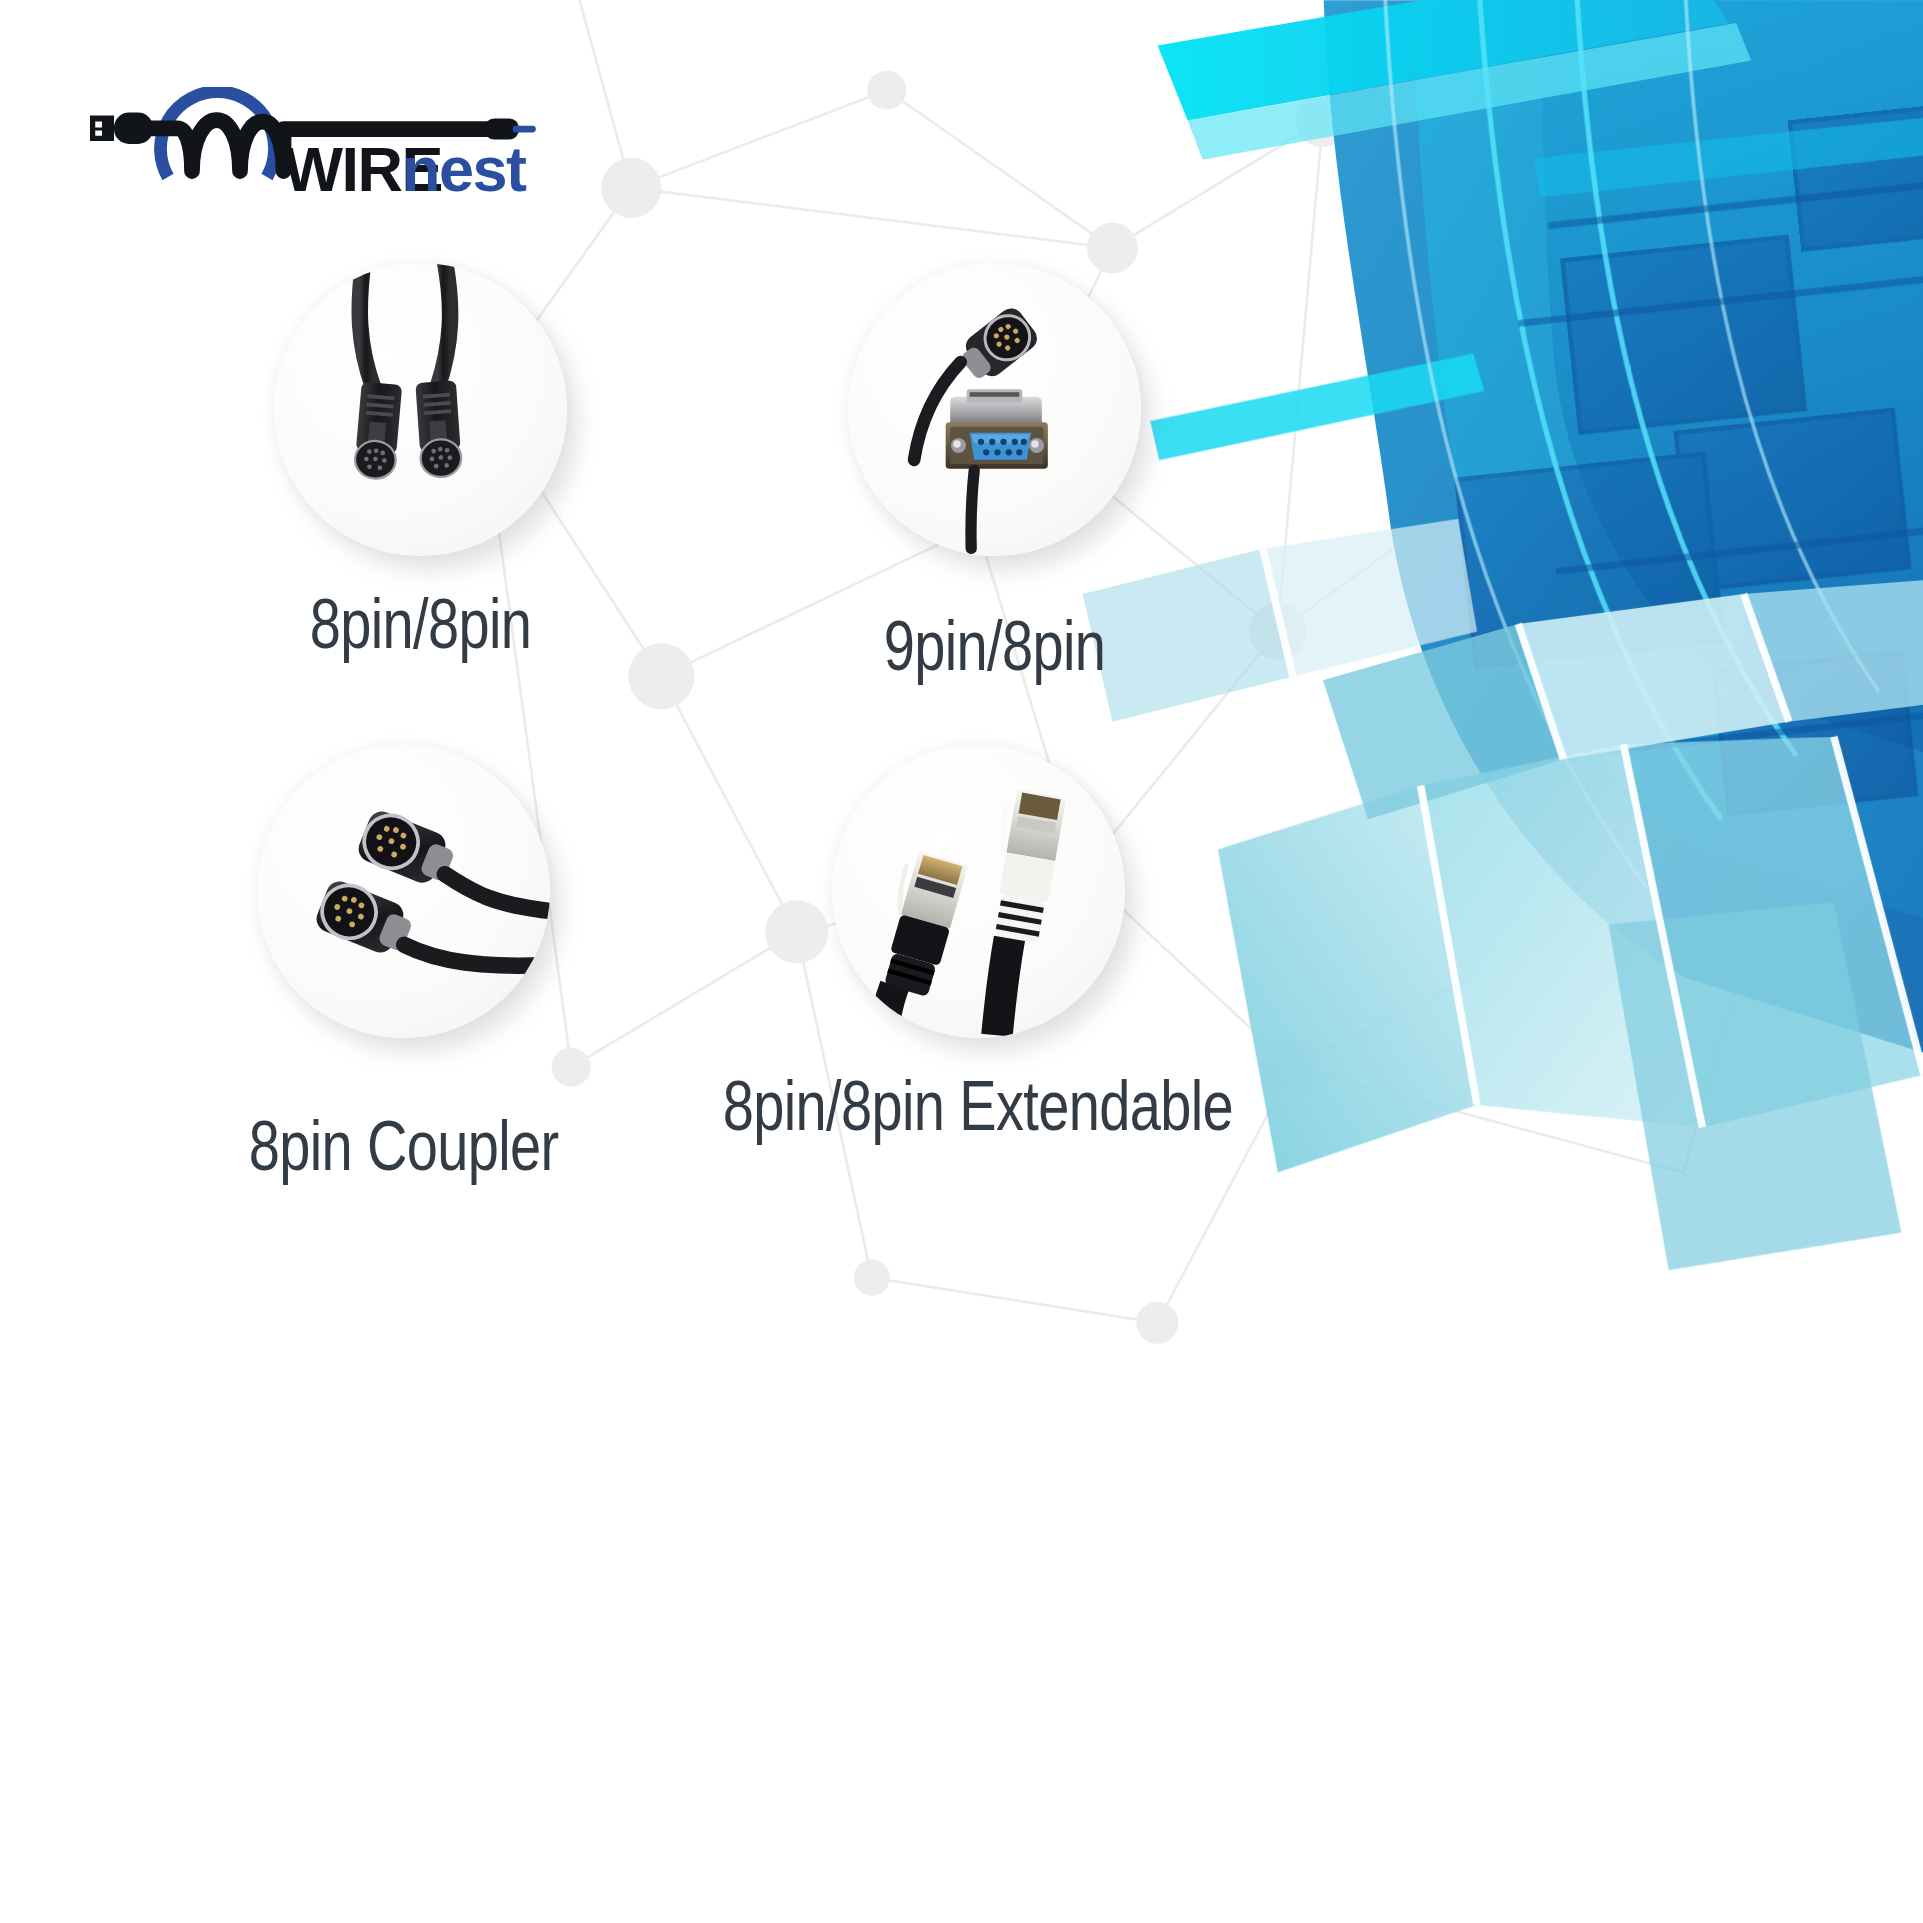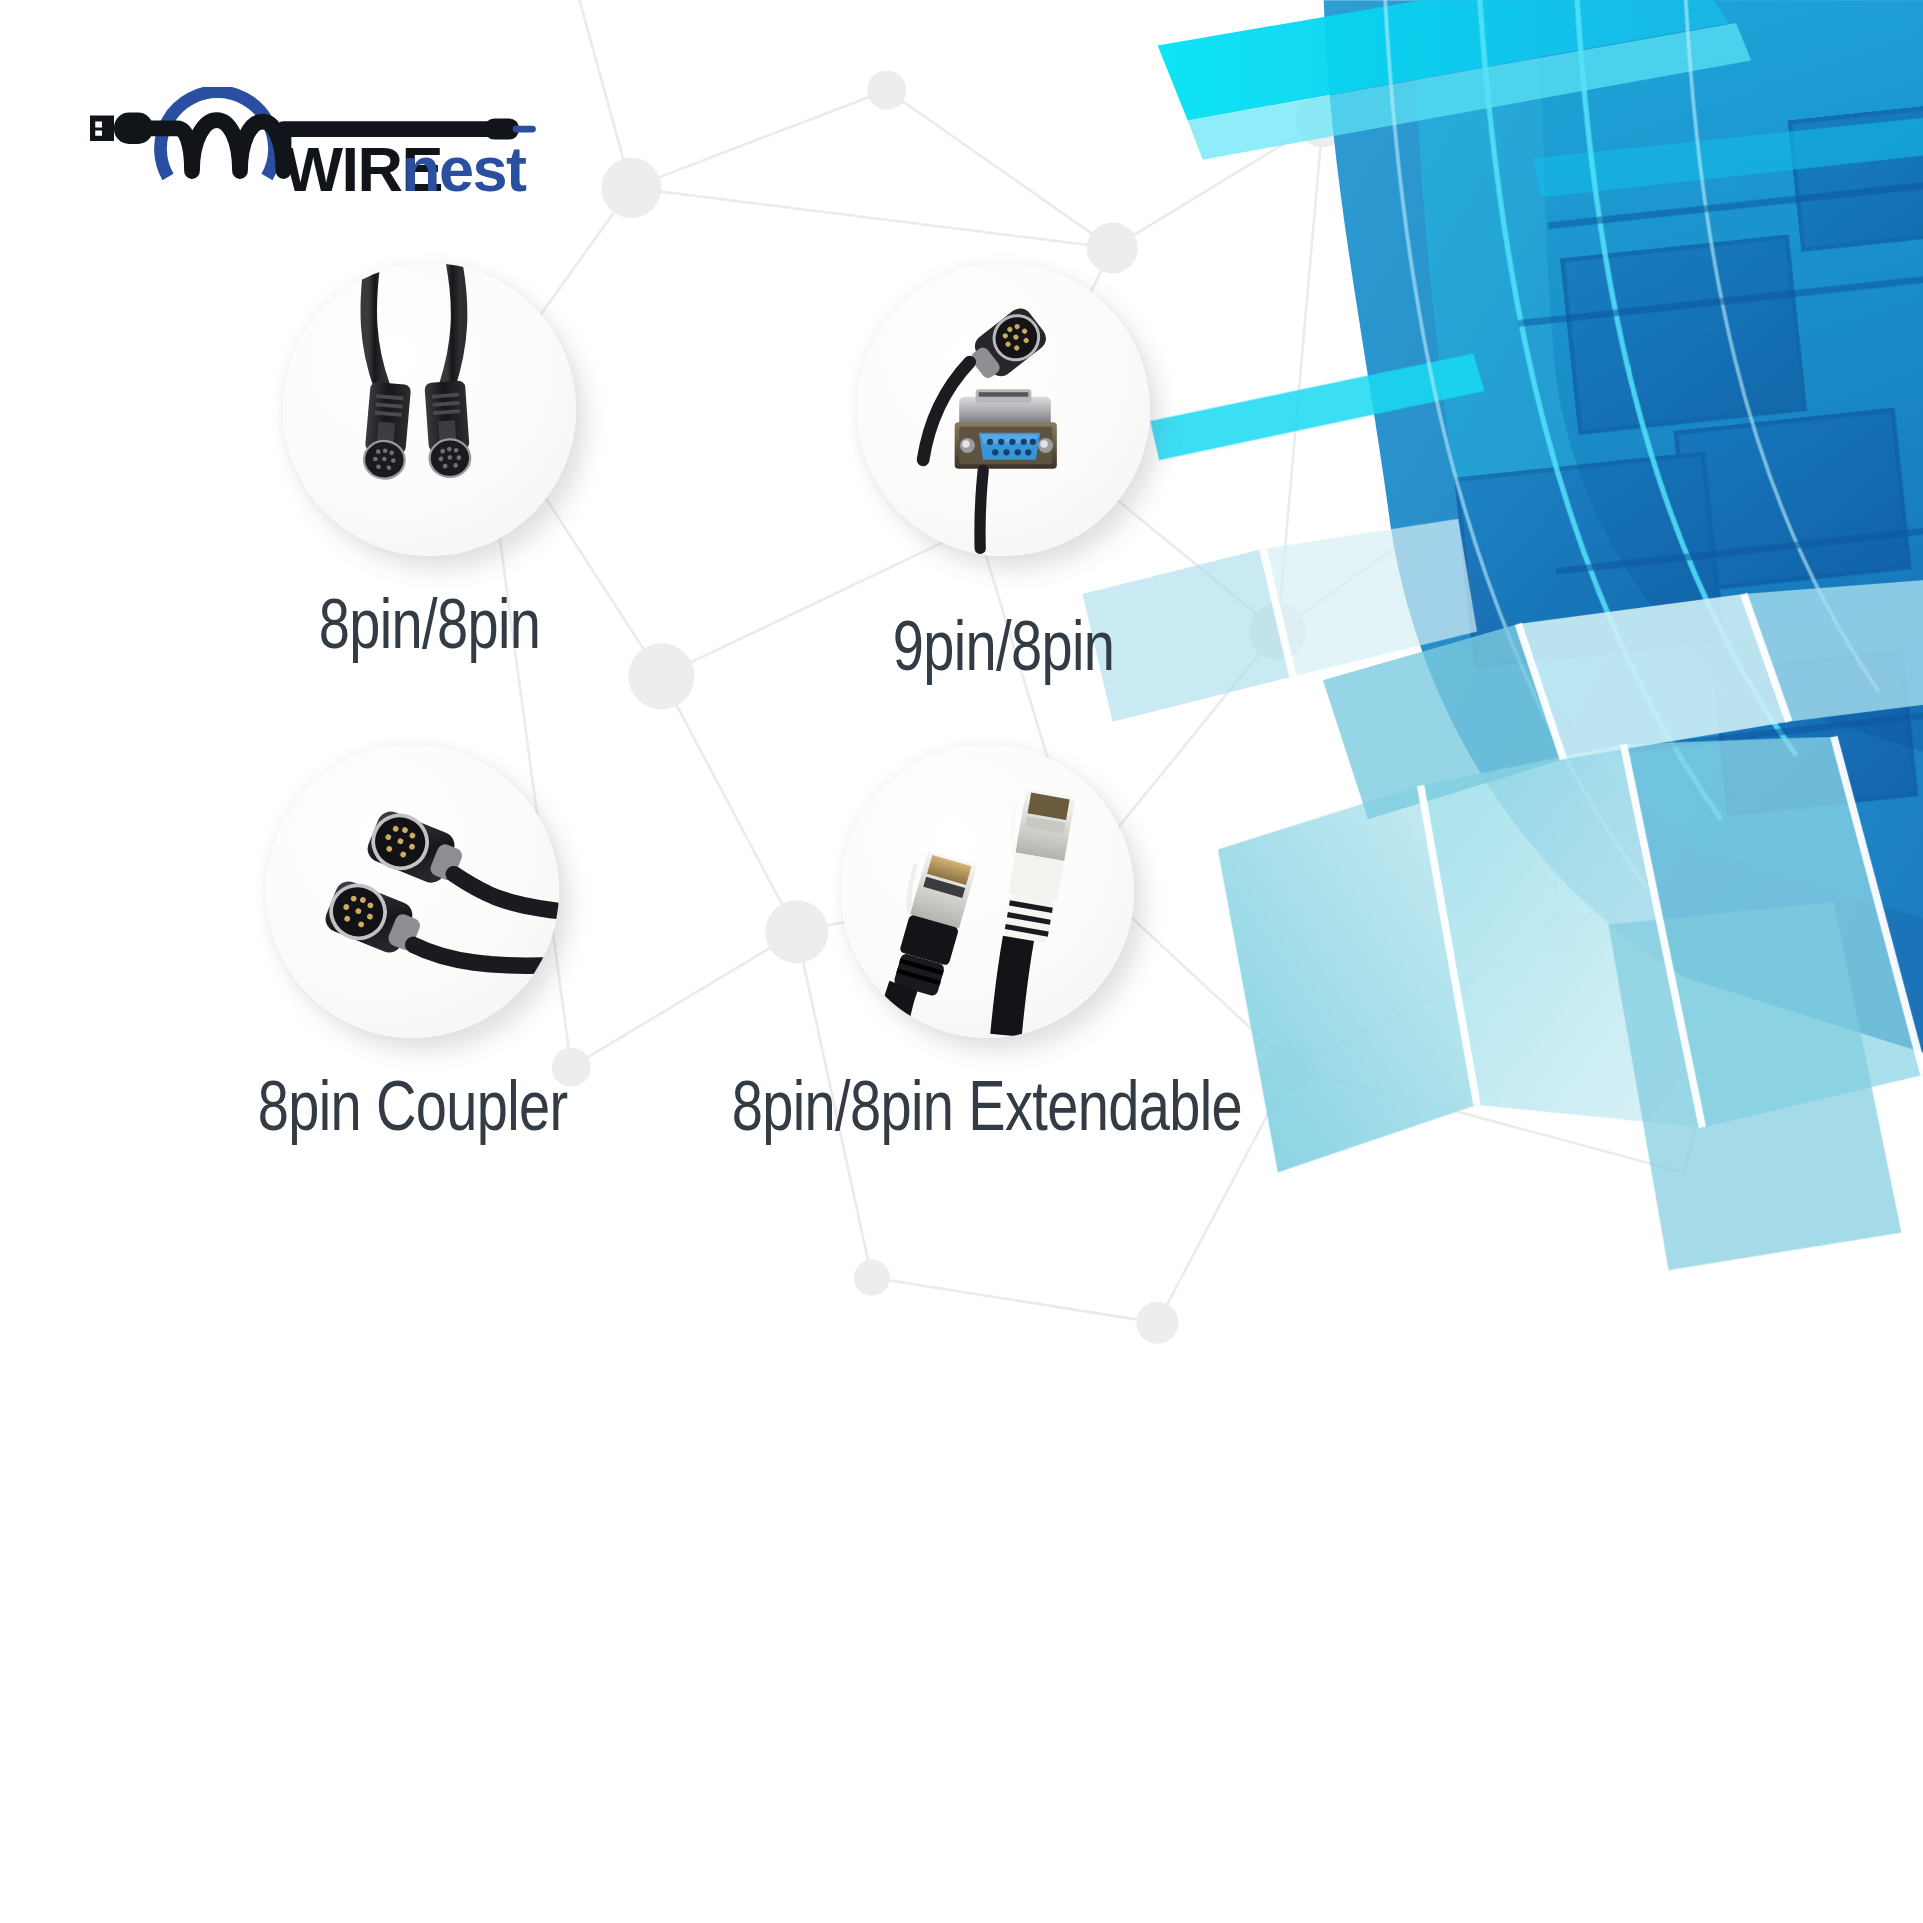--- a/index.html
+++ b/index.html
@@ -14,27 +14,27 @@
   .stage{position:absolute;inset:0;width:1924px;height:1924px;overflow:hidden;background:#fff;}
 
   
   .bg-network{position:absolute;inset:0;width:1924px;height:1924px;pointer-events:none;}
   .bg-tech{position:absolute;right:0;top:0;width:1127px;height:1278px;pointer-events:none;}
 
   
   .logo{position:absolute;left:79px;top:87px;width:466px;height:120px;}
 
   
-  .products{position:absolute;left:108px;top:263px;width:1172px;}
+  .products{position:absolute;left:99px;top:263px;width:1172px;}
   .prow{display:flex;}
   .prow + .prow{margin-top:64px;}
   .pcell{width:586px;display:flex;flex-direction:column;align-items:center;}
   .pcell.shift-a{padding-left:45px;}
   .pcell.shift-b{padding-left:22.5px;gap:22px;}
-  .pcell.shift-c{padding-left:30px;}
+  .pcell.shift-c{padding-left:30px;gap:40px;}
   .pcell.shift-d{padding-left:7.5px;}
 
   .circle{
     width:293px;height:293px;border-radius:50%;
     background:radial-gradient(circle at 38% 32%, #ffffff 0%, #fbfbfa 55%, #f4f2ef 100%);
     box-shadow:10.5px 13.5px 22.5px rgba(120,120,130,.22), -3px -3px 10.5px rgba(180,180,190,.10);
     position:relative;overflow:hidden;
     flex:0 0 auto;
   }
   .circle svg{position:absolute;left:0;top:0;}

